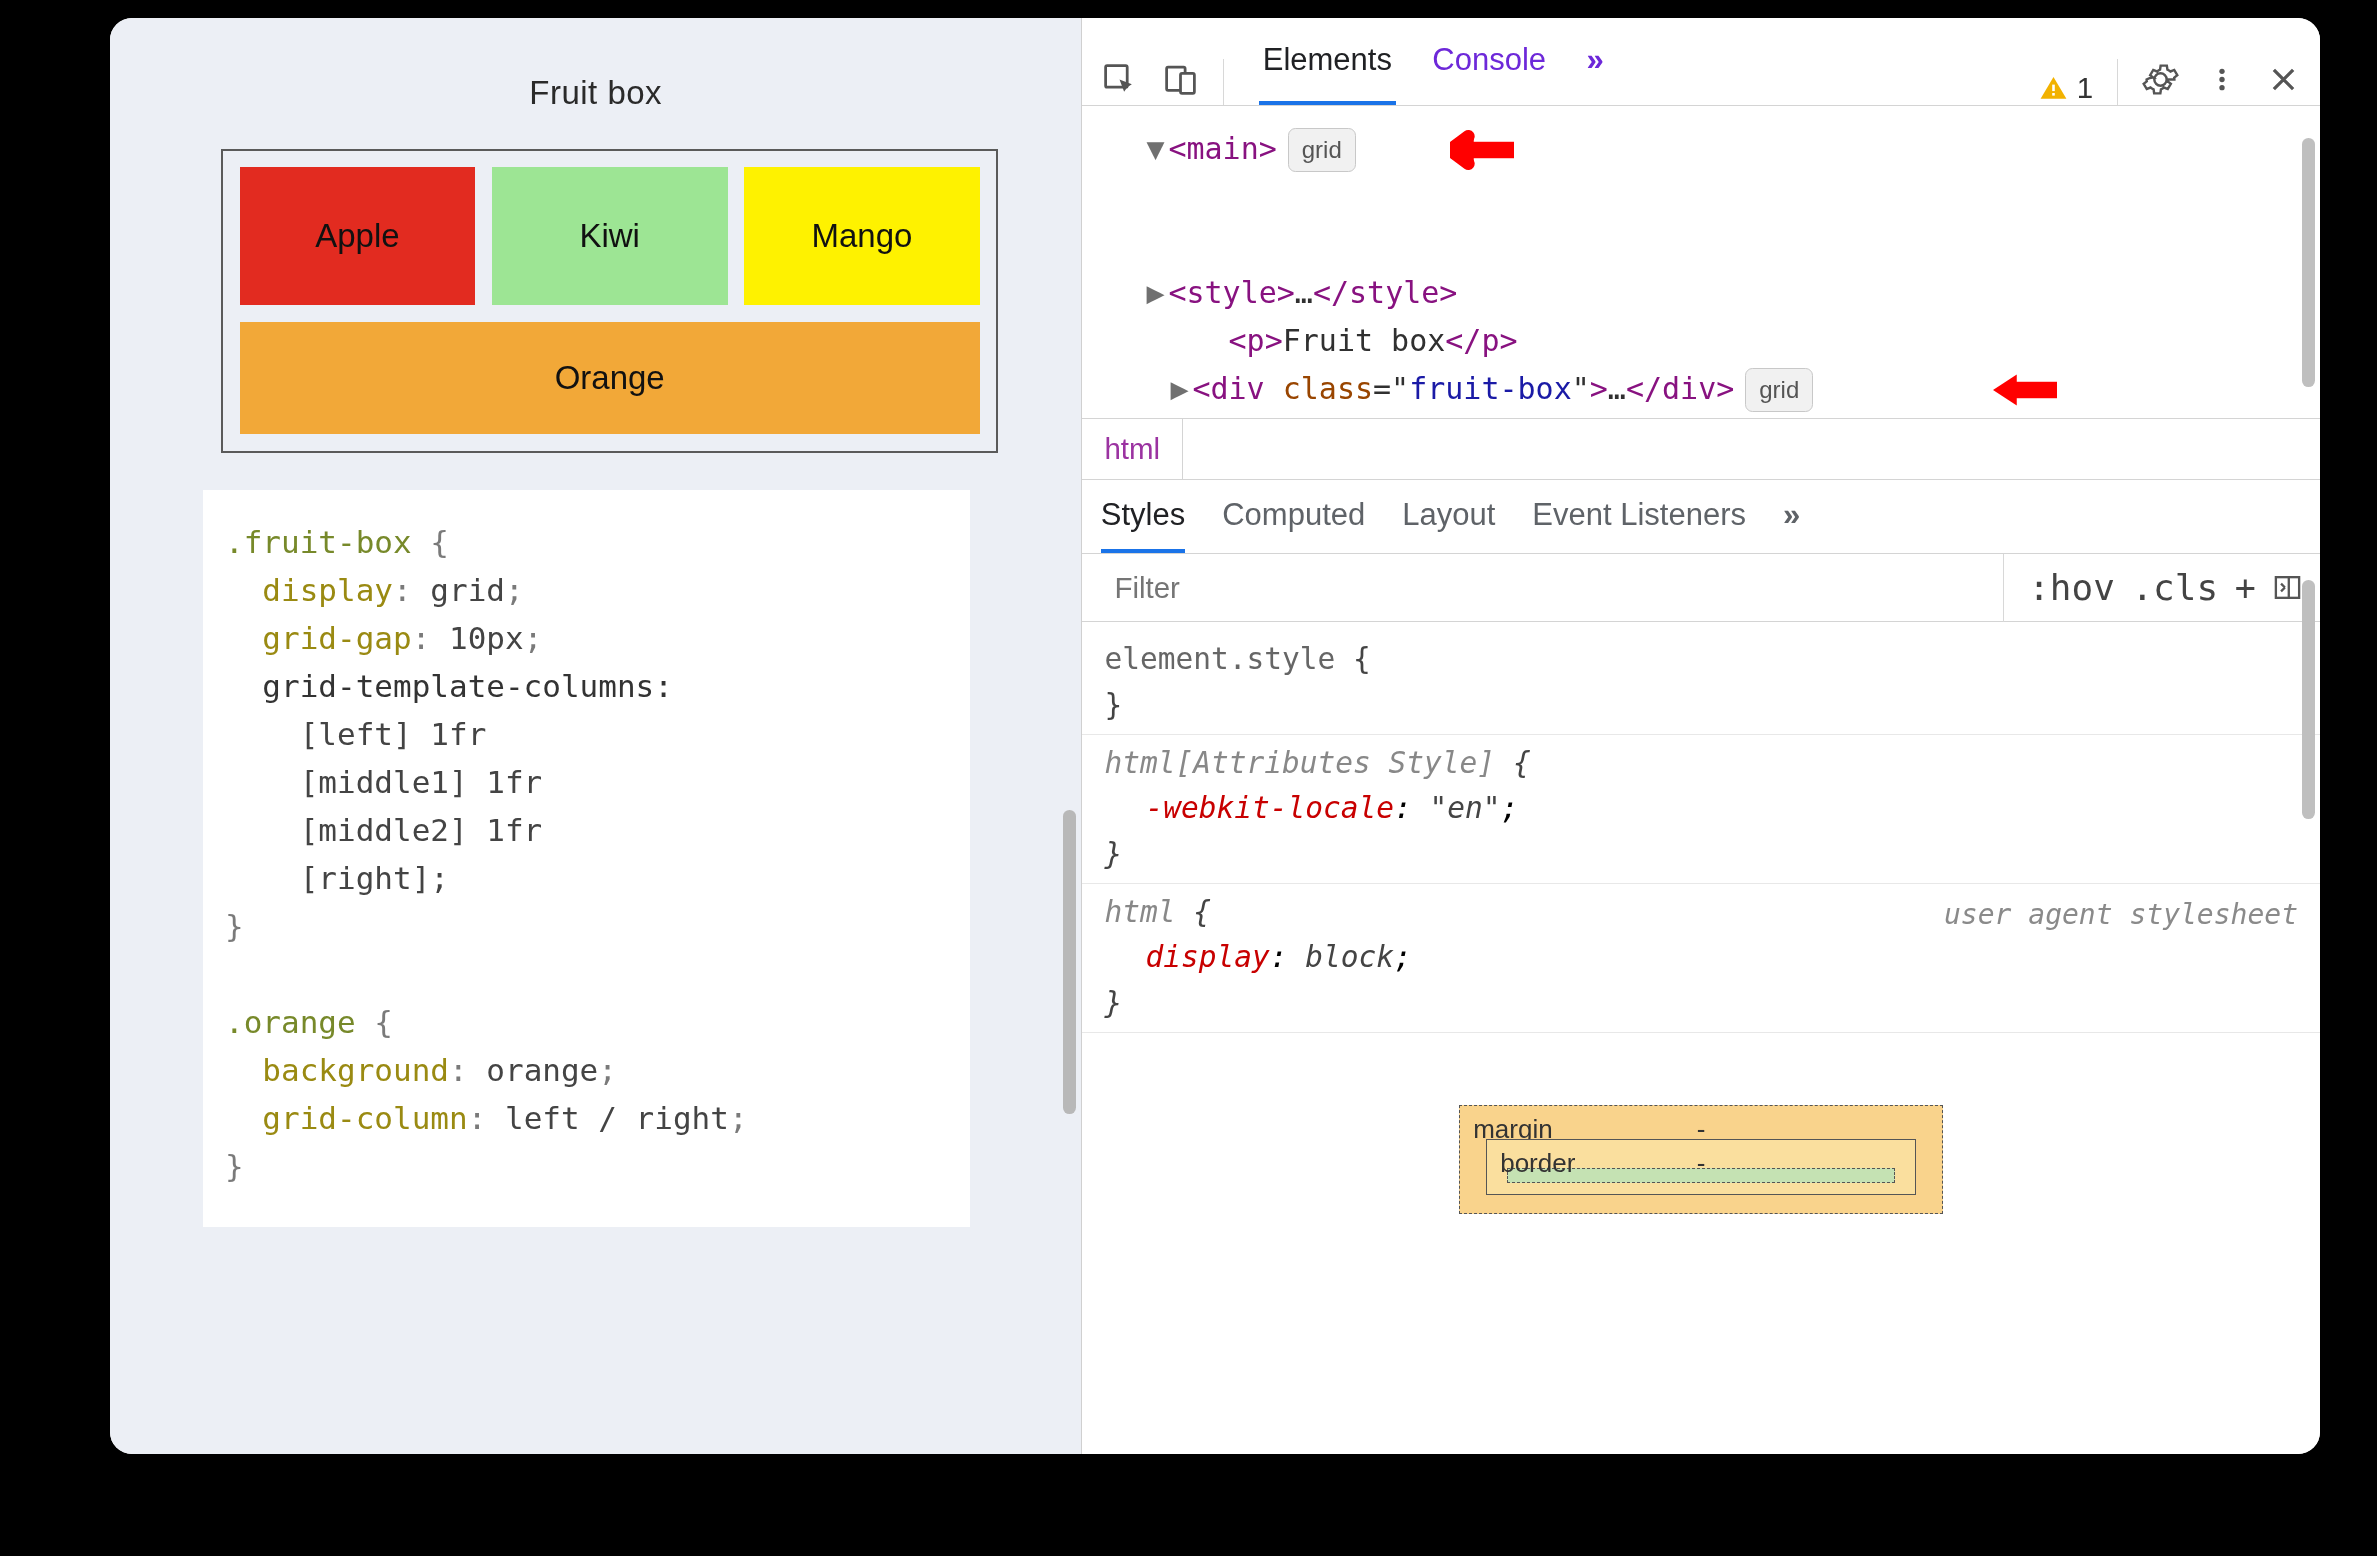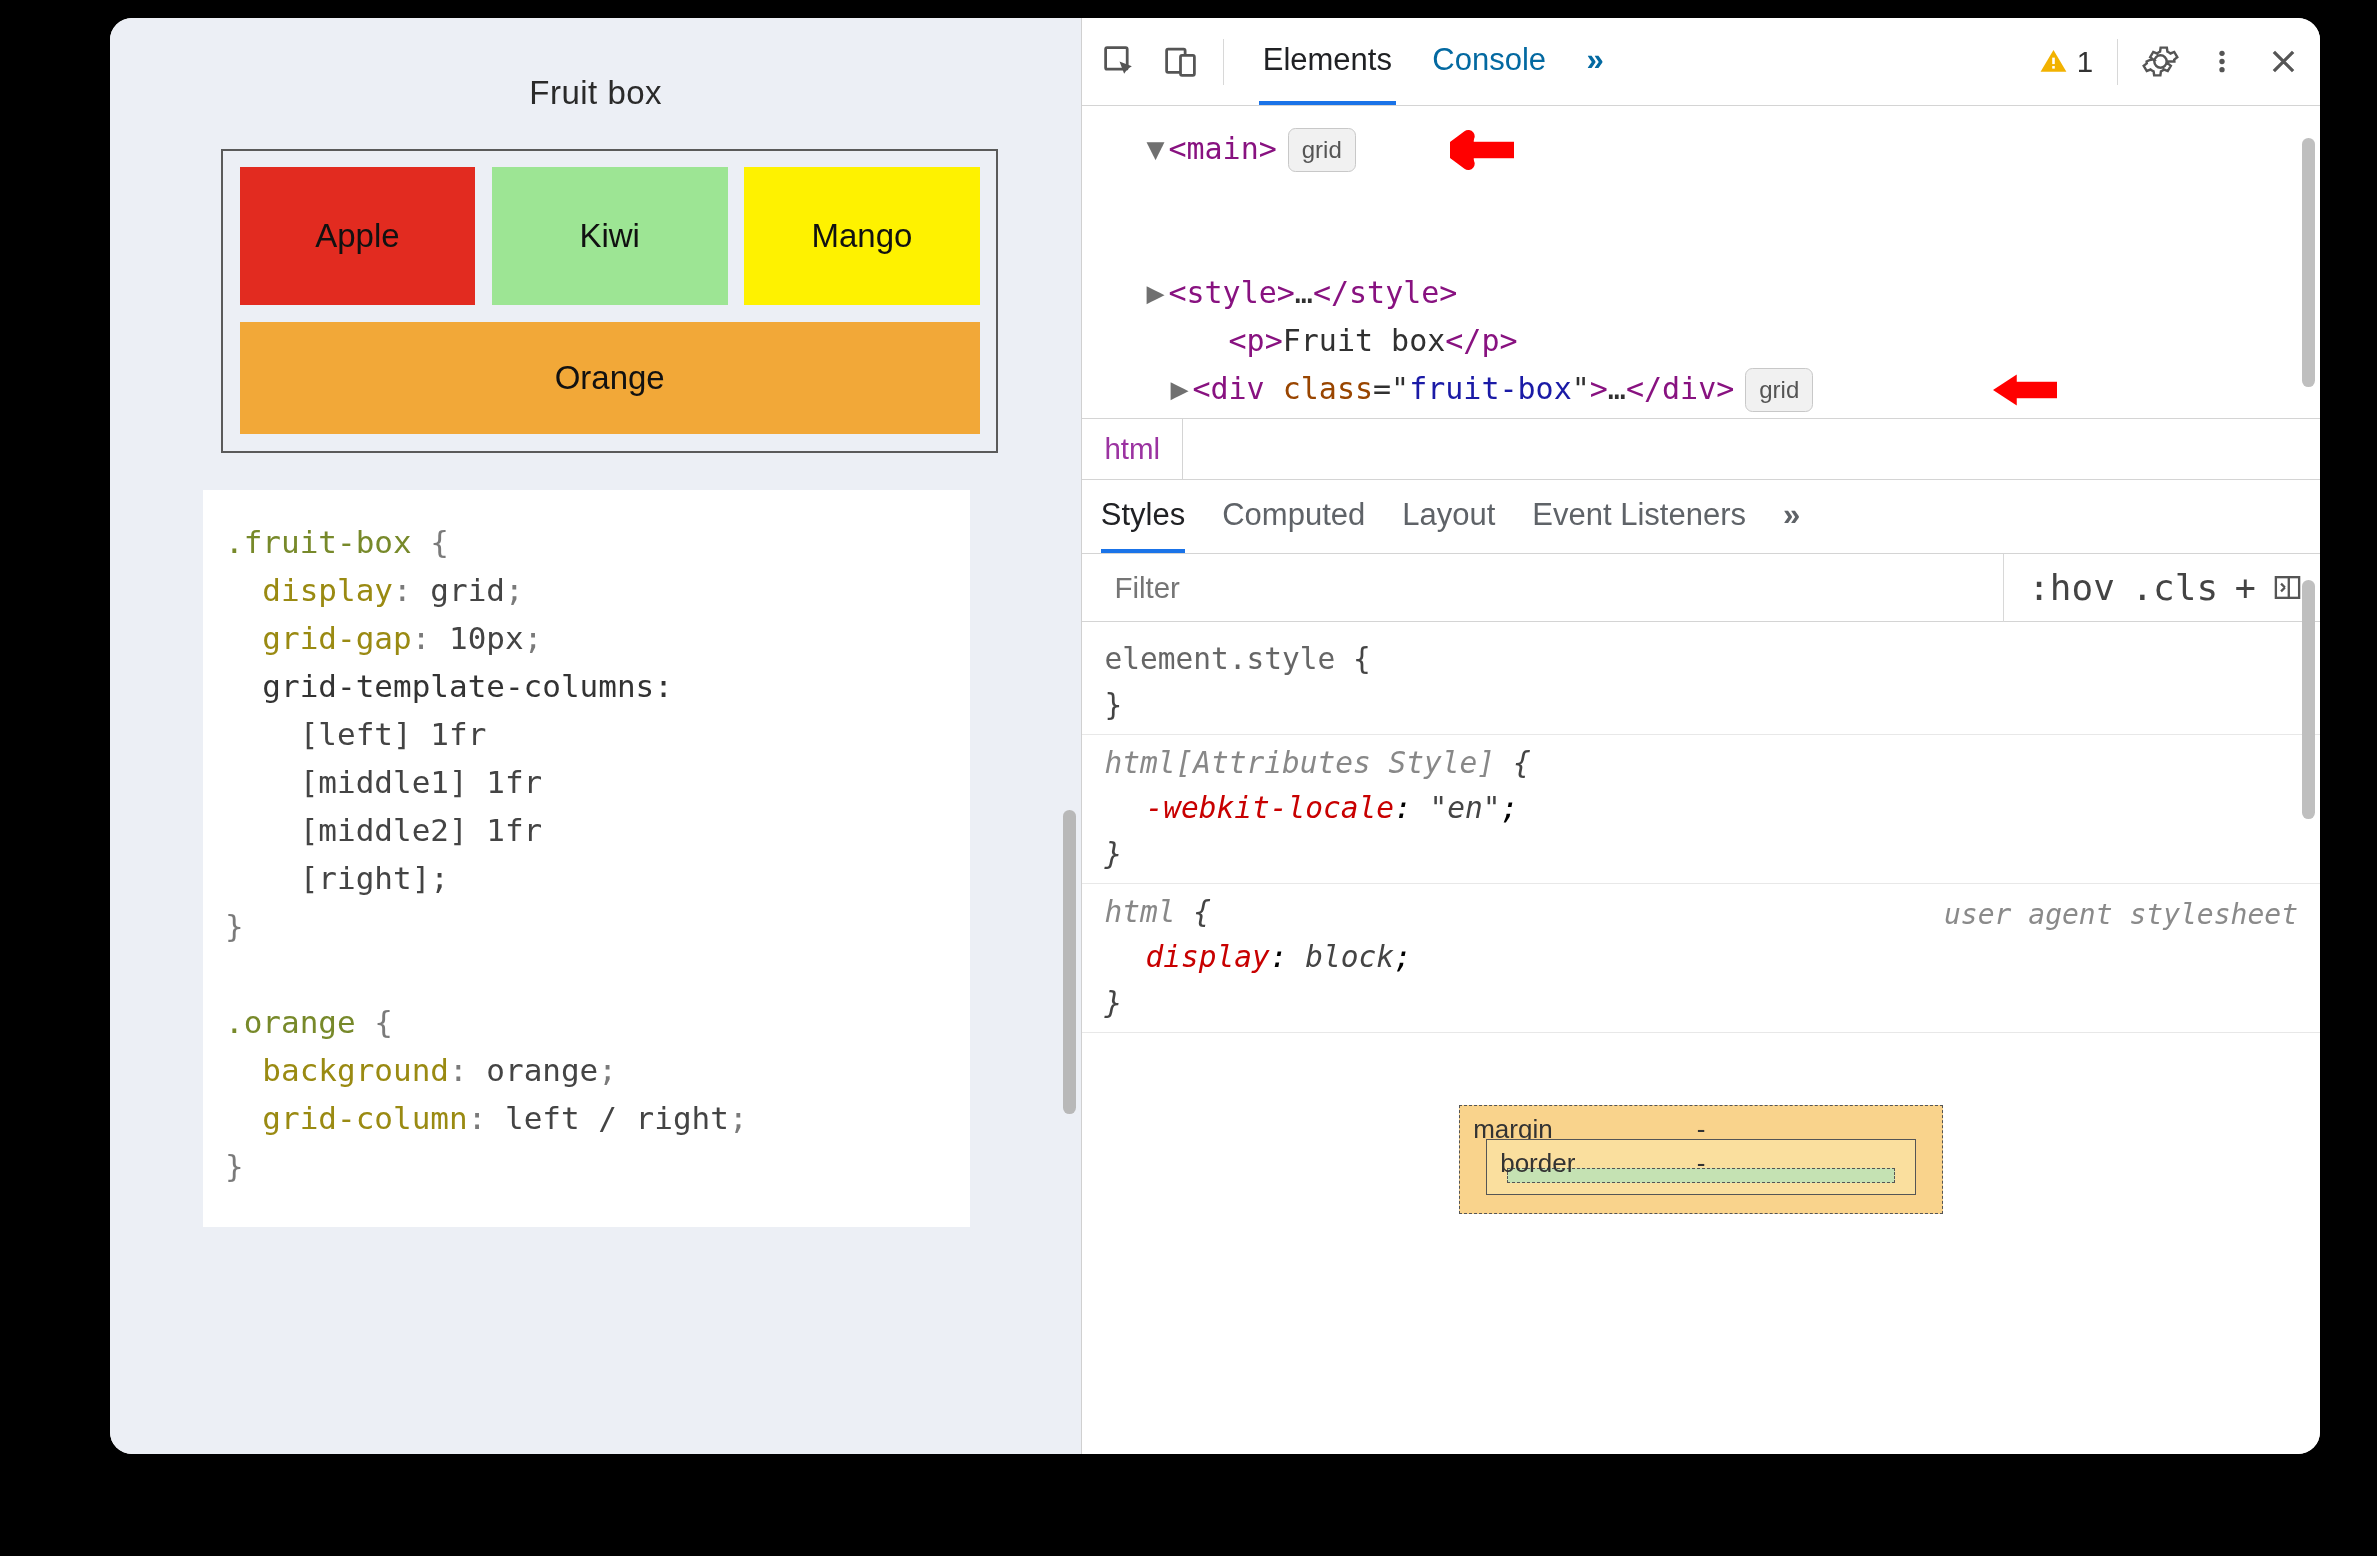--- a/index.html
+++ b/index.html
@@ -89,37 +89,37 @@
     background:transparent;
   }
   .dt-scrollbar-thumb1 { width:13px; height:249px; background:#bfbfbf; border-radius:6.4px; position:absolute; top:0;}
   .dt-scrollbar2 {
     position:absolute; right:5.5px; top:534px; width:13px; height:829px;
   }
   .dt-scrollbar-thumb2 { width:13px; height:239px; background:#bfbfbf; border-radius:6.4px; position:absolute; top:28px;}
 
   .dt-toolbar {
     display:flex;
-    align-items:center;
+    align-items:flex-end;
     height:88px;
     border-bottom:0.9px solid #d4d4d4;
     padding: 0 11px;
     gap: 9.2px;
   }
   .icon-btn {
     width:52px; height:52px;
     display:flex; align-items:center; justify-content:center;
     color:#555;
     border-radius:3.7px;
   }
   .vr { width:0.9px; height:46px; background:#d8d8d8; margin:0 7.4px;}
   .tabs { display:flex; align-items:flex-end; height:100%; gap:33px; padding-left:18.4px;}
   .tab {
     font-size:31px;
-    color:#0369a1;
+    color:#6d28d9;
     padding: 0 3.7px;
     height:100%;
     display:flex; align-items:center;
     border-bottom:4.6px solid transparent;
   }
   .tab.active { color:#202124; border-bottom-color:#1a73e8; }
   .spacer { flex:1; }
   .warn-badge { display:flex; align-items:center; gap:7.4px; font-size:29.5px; color:#333; margin-right:7.4px;}
 
   

